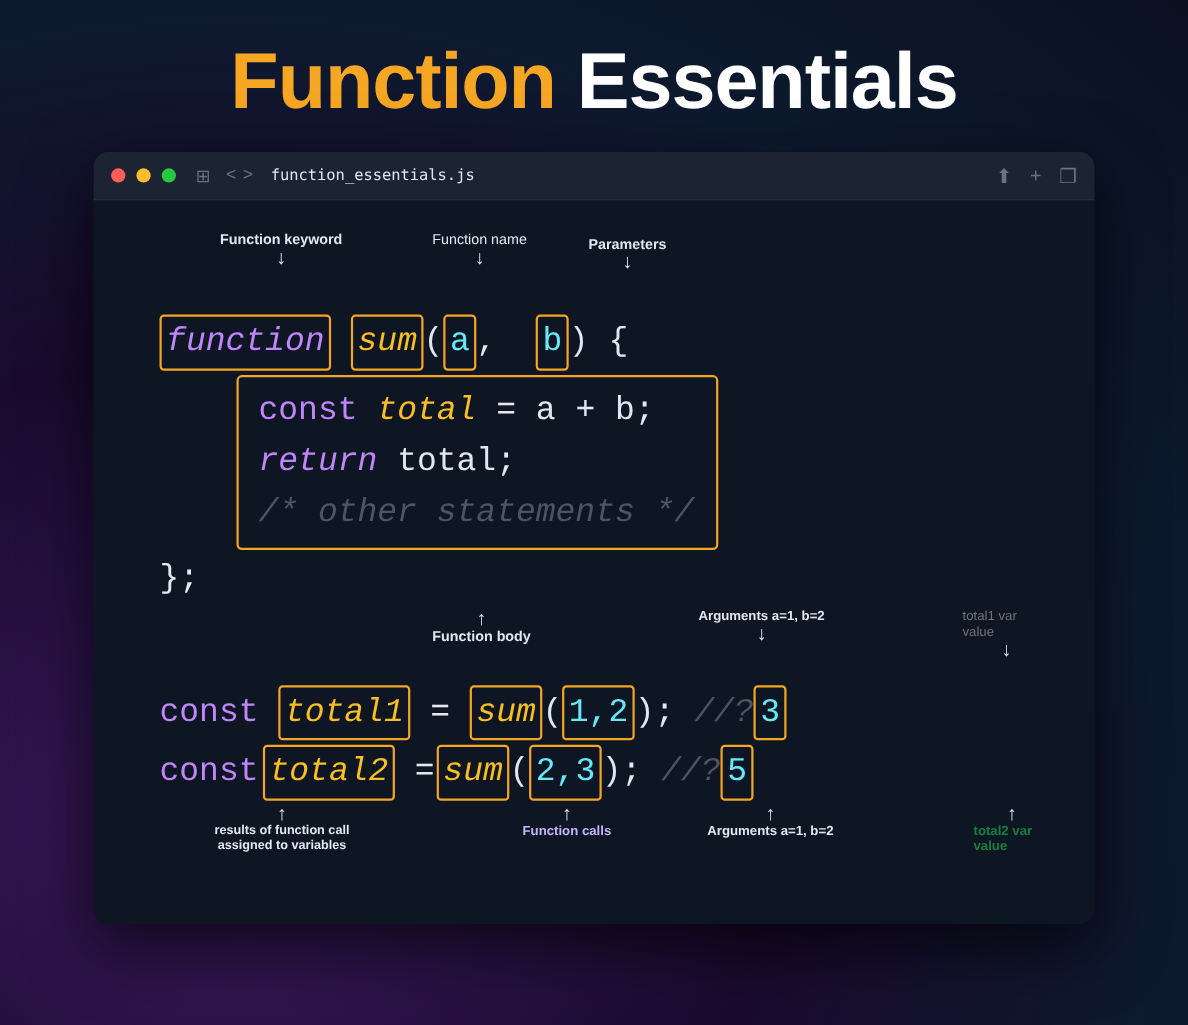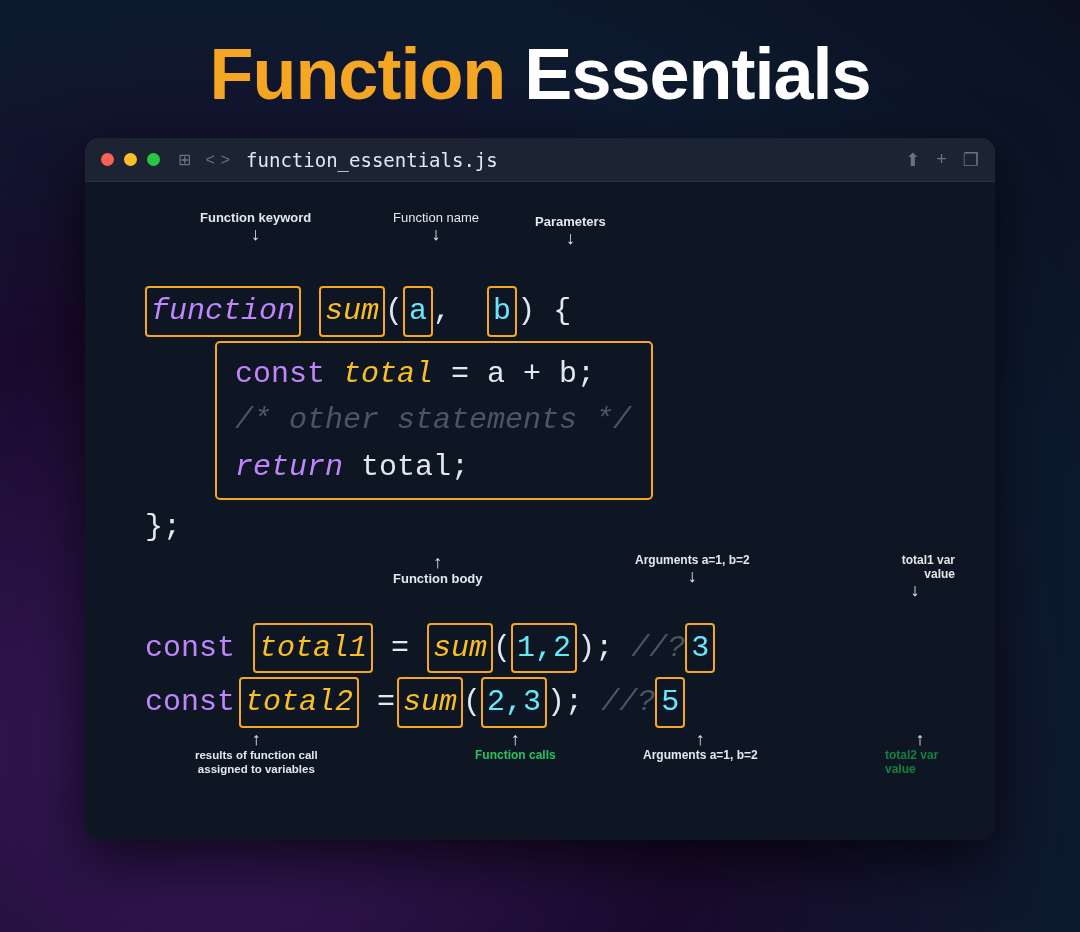--- a/index.html
+++ b/index.html
@@ -70,21 +70,21 @@
     .titlebar-nav {
       display: flex;
       gap: 6px;
       color: #6b7280;
       font-size: 16px;
       margin-left: 4px;
     }
 
     .titlebar-filename {
       color: #e2e8f0;
-      font-size: 19px;
+      font-size: 14px;
       font-family: monospace;
       margin-left: 6px;
     }
 
     .titlebar-actions {
       margin-left: auto;
       display: flex;
       gap: 16px;
       color: #6b7280;
       font-size: 18px;
@@ -236,44 +236,44 @@
       
       <div style="margin: 4px 0 4px 70px; border: 2px solid #f5a623; border-radius: 5px; padding: 8px 20px 8px 18px; display: inline-block;">
         <div class="code-line">
           <span class="kw-const">const</span>
           <span class="plain">&nbsp;</span>
           <span class="var-name">total</span>
           <span class="plain">&nbsp;=&nbsp;</span>
           <span class="plain">a&nbsp;+&nbsp;b;</span>
         </div>
         <div class="code-line">
-          <span class="comment">/* other statements */</span>
-        </div>
-        <div class="code-line">
           <span class="kw-return">return</span>
           <span class="plain">&nbsp;total;</span>
         </div>
+        <div class="code-line">
+          <span class="comment">/* other statements */</span>
+        </div>
       </div>
 
       <div class="code-line">
         <span class="plain">};</span>
       </div>
     </div>
 
     <div style="position: relative; height: 70px; margin-top: 2px;">
       <div style="position: absolute; left: 248px; top: 0; display: flex; flex-direction: column; align-items: center;">
         <span class="arrow-up">↑</span>
         <span style="color:#e2e8f0; font-size:13px; font-weight:700;">Function body</span>
       </div>
       <div style="position: absolute; left: 490px; top: 0; display: flex; flex-direction: column; align-items: center;">
         <span style="color:#e2e8f0; font-size:12px; font-weight:600;">Arguments a=1, b=2</span>
         <span class="arrow-down">↓</span>
       </div>
       <div style="position: absolute; left: 730px; top: 0; display: flex; flex-direction: column; align-items: center;">
-        <span style="color:#e5e5e5; font-size:12px; font-weight:700;text-align:right;">total1 var value</span>
+        <span style="color:#737373; font-size:12px; font-weight:400;">total1 var value</span>
         <span class="arrow-down">↓</span>
       </div>
     </div>
 
     <div class="code-block">
 
       <div class="code-line-bottom">
         <span class="kw-const">const</span>
         <span class="plain">&nbsp;</span>
         <span class="box-orange">
@@ -315,21 +315,21 @@
       </div>
     </div>
 
     <div style="position: relative; height: 80px; margin-top: 2px;">
       <div style="position: absolute; left: 50px; top: 0; display: flex; flex-direction: column; align-items: center;">
         <span class="arrow-up">↑</span>
         <span style="color:#e2e8f0; font-size:11.5px; font-weight:600; text-align:center; line-height:1.3;">results of function call<br>assigned  to variables</span>
       </div>
       <div style="position: absolute; left: 330px; top: 0; display: flex; flex-direction: column; align-items: center;">
         <span class="arrow-up">↑</span>
-        <span style="color:#22c55e; font-size:12px; font-weight:600;">Function calls</span>
+        <span style="color:#c4b5fd; font-size:12px; font-weight:600;">Function calls</span>
       </div>
       <div style="position: absolute; left: 498px; top: 0; display: flex; flex-direction: column; align-items: center;">
         <span class="arrow-up">↑</span>
         <span style="color:#e2e8f0; font-size:12px; font-weight:600;">Arguments a=1, b=2</span>
       </div>
       <div style="position: absolute; left: 740px; top: 0; display: flex; flex-direction: column; align-items: center;">
         <span class="arrow-up">↑</span>
         <span style="color:#15803d; font-size:12px; font-weight:600;">total2 var value</span>
       </div>
     </div>

